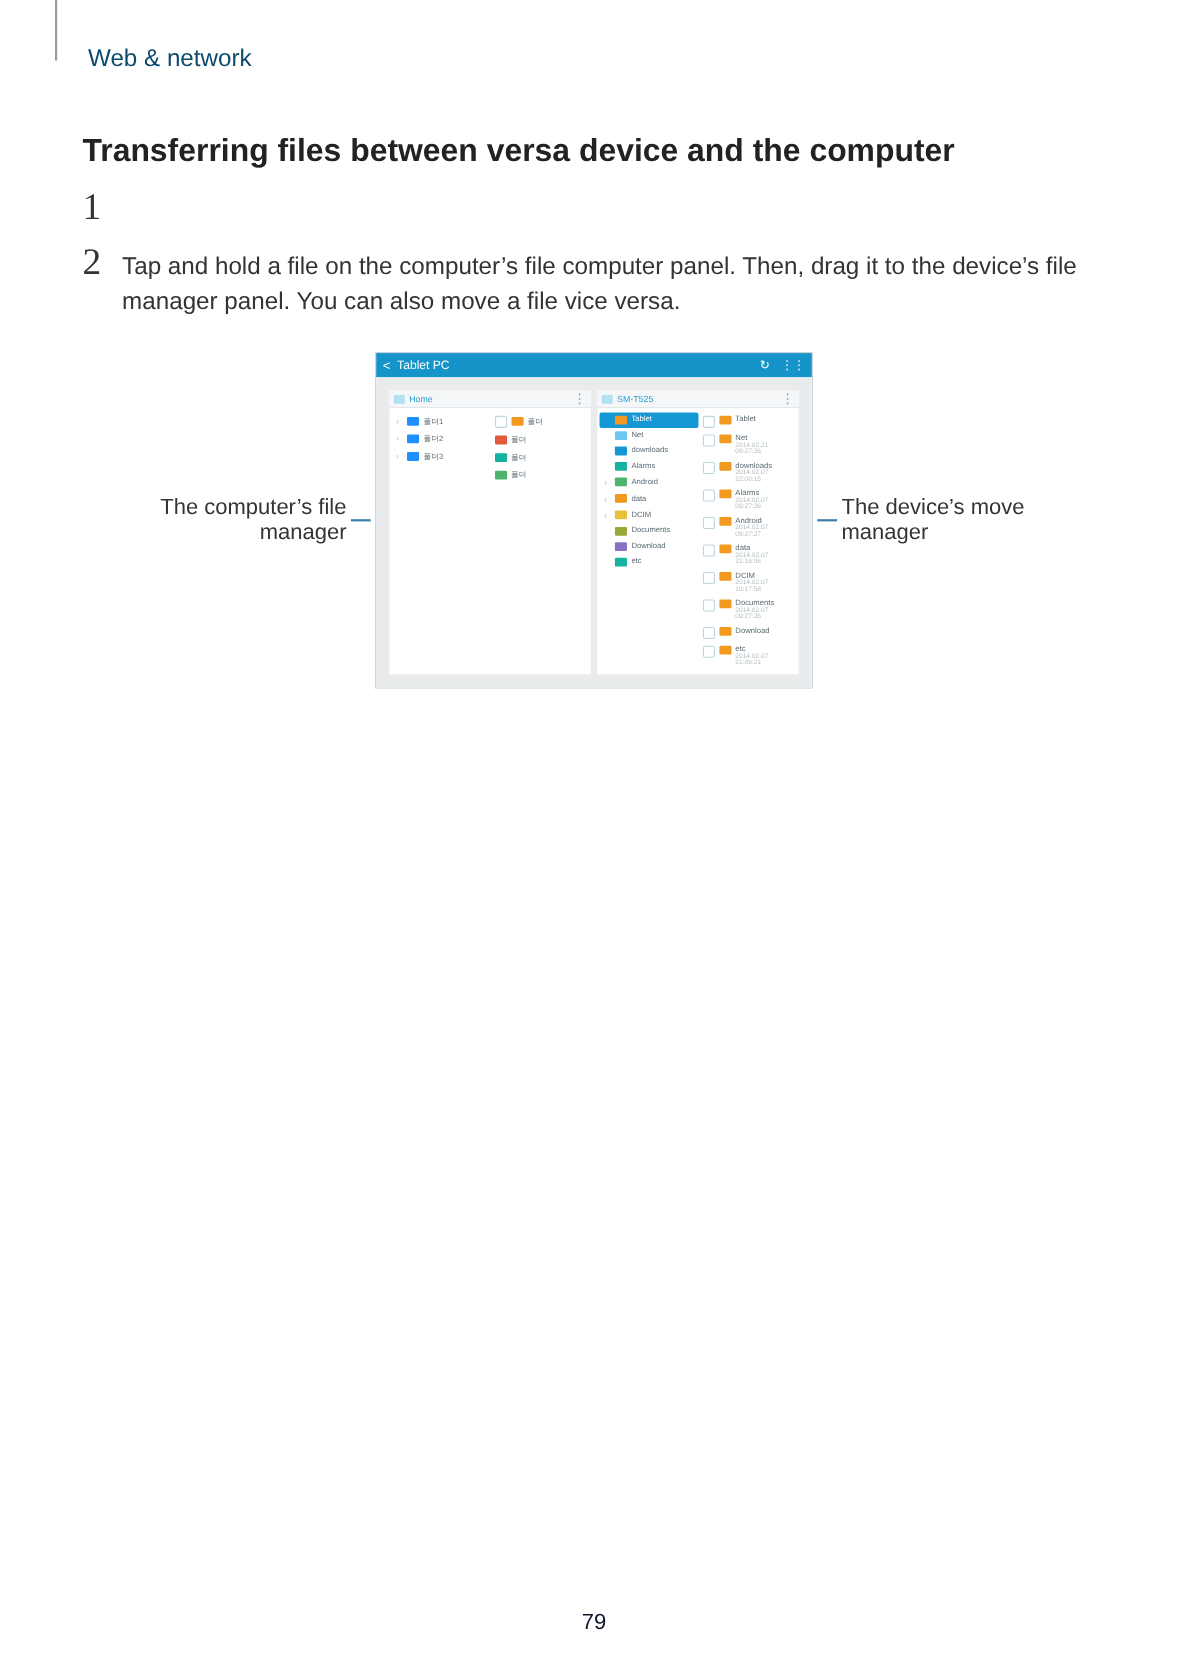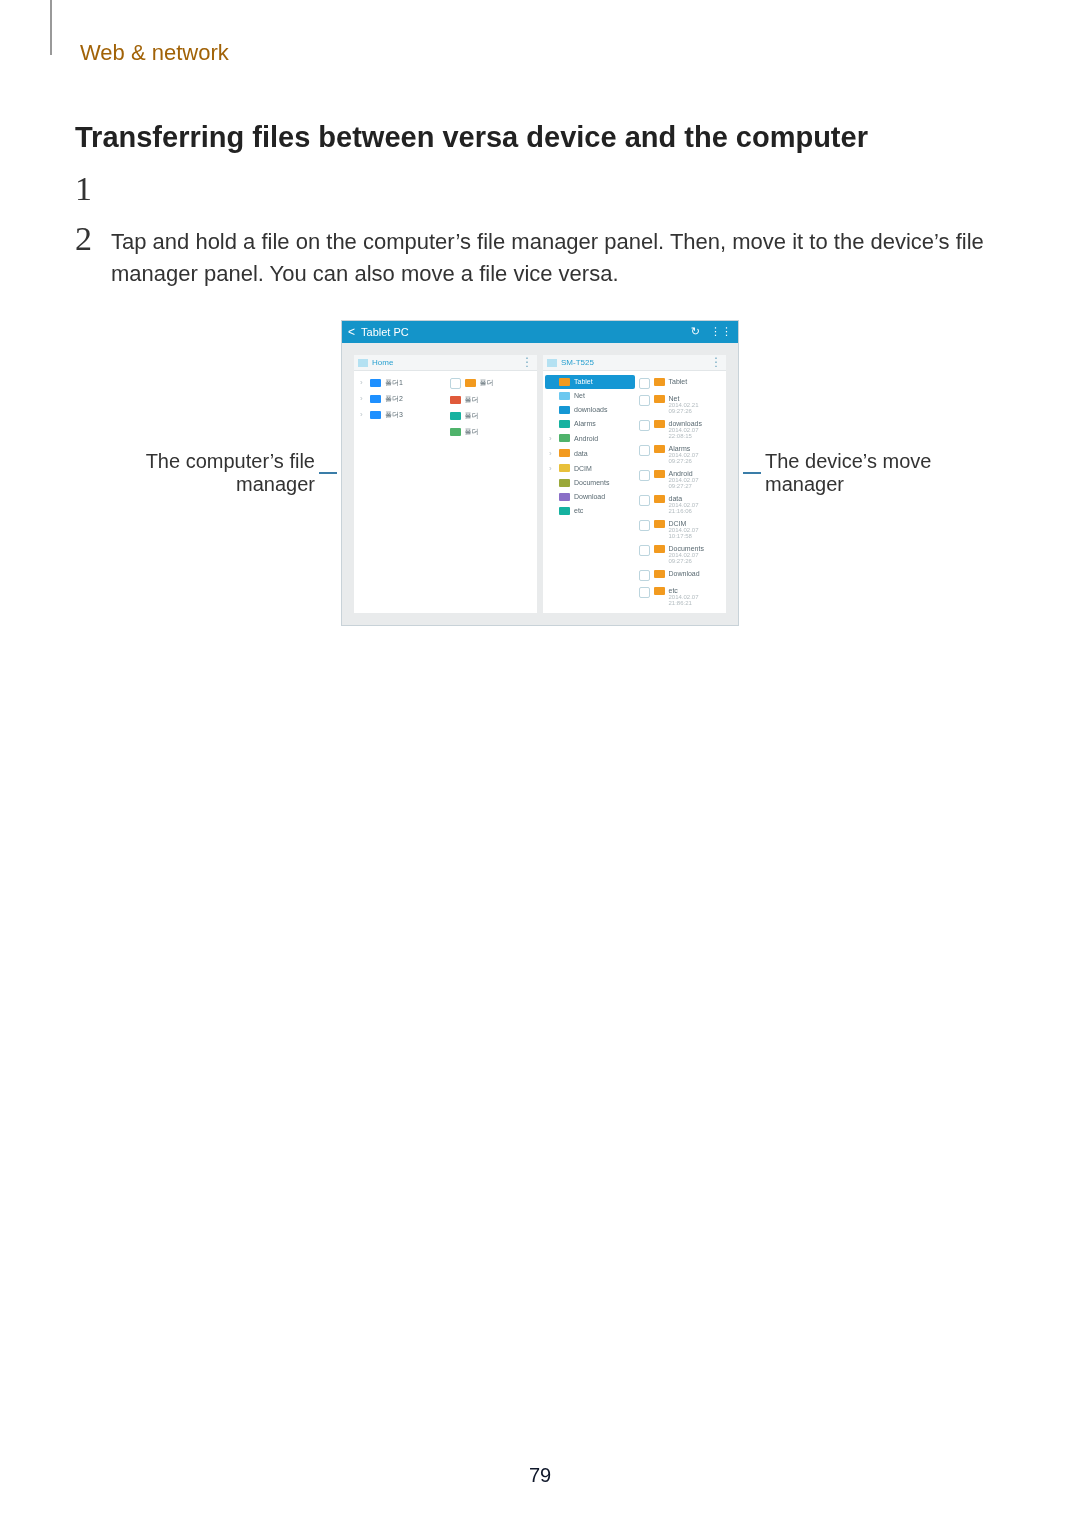--- a/index.html
+++ b/index.html
@@ -20,21 +20,21 @@
   .header-rule {
     position: absolute;
     left: 50px;
     top: 0;
     width: 2px;
     height: 55px;
     background: #999;
   }
   .breadcrumb {
     font-size: 22px;
-    color: #a16207;
+    color: #0c4a6e;
     margin-left: 5px;
     margin-top: 10px;
   }
   .section-title {
     font-size: 29px;
     font-weight: 600;
     margin-top: 55px;
     margin-bottom: 22px;
   }
   .steps {
@@ -248,21 +248,21 @@
   <div class="section-title">Transferring files between versa device and the computer</div>
 
   <div class="steps">
 
     <div class="step">
       <div class="step-num">1</div>
     </div>
 
     <div class="step">
       <div class="step-num">2</div>
-      <div class="step-body">Tap and hold a file on the computer’s file manager panel. Then, move it to the device’s file manager panel. You can also move a file vice versa.</div>
+      <div class="step-body">Tap and hold a file on the computer’s file computer panel. Then, drag it to the device’s file manager panel. You can also move a file vice versa.</div>
     </div>
 
   </div>
 
   <div class="figure">
 
     <div class="callout-wrap">
       <div class="callout">
         <span>The computer’s file</span><br>
         <span>manager</span>

